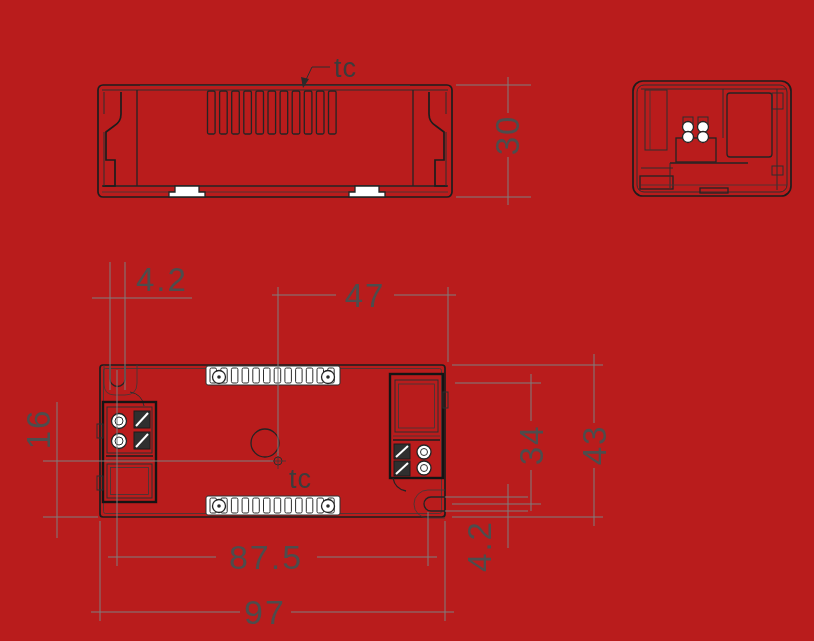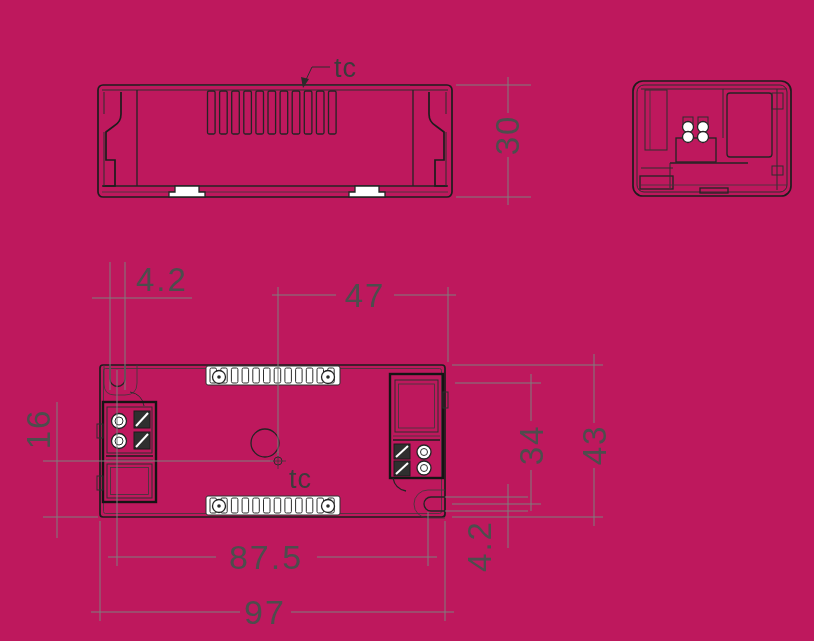--- a/index.html
+++ b/index.html
@@ -1,16 +1,16 @@
 <!DOCTYPE html>
 <html><head>
 <meta charset="utf-8">
 <style>
   html,body{margin:0;padding:0;background:#ffffff;}
-  .stage{position:relative;width:814px;height:641px;background:#be185d;overflow:hidden;
+  .stage{position:relative;width:814px;height:641px;background:#b91c1c;overflow:hidden;
          font-family:"Liberation Sans",sans-serif;}
   svg{display:block;}
   
   .s08{stroke:#3a3a3a;stroke-width:.8;fill:none;}
   .s10{stroke:#2e2e2e;stroke-width:1;fill:none;}
   .s12{stroke:#242424;stroke-width:1.3;fill:none;}
   .s16{stroke:#1d1d1d;stroke-width:1.7;fill:none;}
   .s22{stroke:#141414;stroke-width:2.4;fill:none;}
   .wfill{fill:#ffffff;}
   .blk{fill:#2f2f2f;stroke:#1d1d1d;stroke-width:1;}

